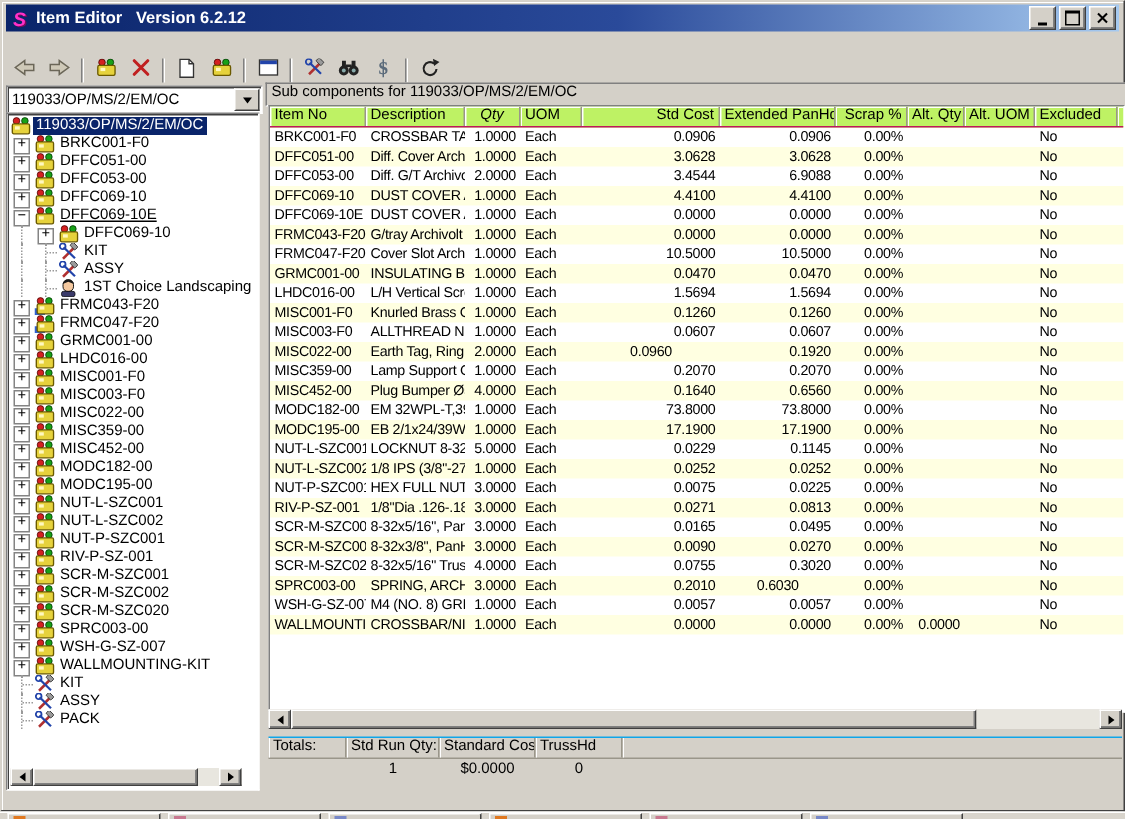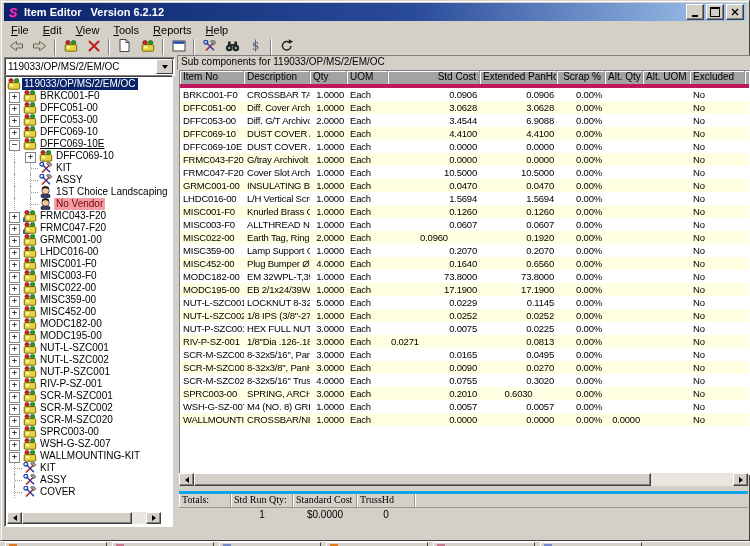--- a/index.html
+++ b/index.html
@@ -57,38 +57,38 @@
   .tlabel{padding:0 2px;height:12px;line-height:12px;}
   .tlabel.sel{background:#0a246a;color:#fff;}
   .tlabel.hl{background:#f2a0a6;color:#7a0000;}
   .tlabel.ul{text-decoration:underline;}
   
   .caption{position:absolute;top:54px;left:176px;width:570px;height:14px;background:#d4d0c8;
            border:1px solid;border-color:#808080 #fff #fff #808080;font-size:10px;
            line-height:12px;padding-left:3px;}
   .grid{position:absolute;top:69px;left:178px;width:569px;height:403px;background:#fff;
         border:1px solid;border-color:#808080 #fff #fff #808080;overflow:hidden;}
-  .ghead{display:flex;height:13px;background:#a3a3a3;border-bottom:4px solid #be185d;}
+  .ghead{display:flex;height:13px;background:#bef264;border-bottom:1px solid #be185d;}
   .gh{height:13px;line-height:12px;font-size:10px;padding:0 3px;box-sizing:border-box;
       border-right:1px solid #9a968a;box-shadow:inset 1px 1px 0 #fff;overflow:hidden;white-space:nowrap;flex:0 0 auto;}
   .gh.fill{flex:1 1 auto;border-right:none;}
   .grow{display:flex;height:13px;}
   .grow.alt{background:#ffffe1;}
   .gc{height:13px;line-height:13px;font-size:9.5px;letter-spacing:-0.2px;padding:0 3px;
       box-sizing:border-box;overflow:hidden;white-space:nowrap;flex:0 0 auto;}
   .gridscroll{position:absolute;left:178px;top:472px;width:569px;height:13px;background:#d4d0c8;
               display:flex;align-items:stretch;}
   .sbtn{width:13px;background:#d4d0c8;border:1px solid;border-color:#fff #404040 #404040 #fff;
         box-shadow:inset -1px -1px 0 #808080;display:flex;align-items:center;justify-content:center;flex:0 0 13px;}
   .sthumb{background:#d4d0c8;border:1px solid;border-color:#fff #404040 #404040 #fff;
           box-shadow:inset -1px -1px 0 #808080;}
   .strack{background:#e8e6df;}
   
   .totals{position:absolute;top:490px;left:178px;width:569px;}
-  .trowh{display:flex;height:13px;background:#d4d0c8;border-top:3px solid #0ea5e9;border-bottom:1px solid #9a968a;font-family:Liberation Serif, serif;}
+  .trowh{display:flex;height:13px;background:#d4d0c8;border-top:1px solid #0ea5e9;border-bottom:1px solid #9a968a;}
   .tch{height:13px;line-height:12px;font-size:10px;padding:0 3px;box-sizing:border-box;
        border-right:1px solid #9a968a;box-shadow:inset 1px 0 0 #fff;overflow:hidden;white-space:nowrap;flex:0 0 auto;}
   .tch.fill{flex:1 1 auto;border-right:none;}
   .trowv{display:flex;height:13px;}
   .tcv{height:13px;line-height:13px;font-size:10px;text-align:center;box-sizing:border-box;flex:0 0 auto;}
   
   .statusbar{position:absolute;left:2px;right:2px;top:552px;height:15px;display:flex;gap:2px;padding:1px 1px;box-sizing:border-box;}
   .spanel{border:1px solid;border-color:#808080 #fff #fff #808080;font-size:10px;line-height:11px;
           padding:0 4px;box-sizing:border-box;overflow:hidden;white-space:nowrap;}
   .grip{width:13px;border:none;background:
@@ -116,28 +116,20 @@
       </span>
     <span class="winbtn">
         <span class="glyph-close">
           <svg width="8" height="8" viewBox="0 0 8 8">
             <path d="M1,1 L7,7 M7,1 L1,7" stroke="#000" stroke-width="1.4"></path>
           </svg>
         </span>
       </span>
   </div>
 
-  <div class="menubar" id="menubar">
-      <span class="menu-item"><u>F</u>ile</span>
-      <span class="menu-item"><u>E</u>dit</span>
-      <span class="menu-item"><u>V</u>iew</span>
-      <span class="menu-item"><u>T</u>ools</span>
-      <span class="menu-item"><u>R</u>eports</span>
-      <span class="menu-item"><u>H</u>elp</span>
-    </div>
 
   <div class="toolbar" id="toolbar">
       <span class="tbtn">
         <span><svg width="15" height="12" viewBox="0 0 15 12">
             <path d="M7.5,1.4 V4 H13.5 V8 H7.5 V10.6 L1.2,6 Z" fill="#cfc9b8" stroke="#6b6658" stroke-width="1"></path>
           </svg></span>
       </span>
       <span class="tbtn">
         <span><svg width="15" height="12" viewBox="0 0 15 12">
             <path d="M7.5,1.4 V4 H1.5 V8 H7.5 V10.6 L13.8,6 Z" fill="#cfc9b8" stroke="#6b6658" stroke-width="1"></path>
@@ -351,32 +343,20 @@
           <span class="ticon">
             <svg width="13" height="12" viewBox="0 0 13 12">
               <path d="M3,3.8 a3.5,3.2 0 0 1 7,0 l0,1.4 a3.5,3.2 0 0 1 -7,0 Z" fill="#f5c9a0" stroke="#000" stroke-width="0.6"></path>
               <path d="M2.8,3.4 a3.7,3.2 0 0 1 7.4,0 l-1.2,-0.5 -2.5,-1 -2.5,1 Z" fill="#1a1a1a"></path>
               <rect x="2" y="8.2" width="9" height="3.6" rx="1.4" fill="#3a3a6a" stroke="#000" stroke-width="0.5"></rect>
             </svg>
           </span>
           <span class="tlabel">1ST Choice Landscaping &amp; Snow</span>
         </div>
         <div class="tree-row">
-          <span class="tg v"></span>
-          <span class="tg v l"></span>
-          <span class="ticon">
-            <svg width="13" height="12" viewBox="0 0 13 12">
-              <path d="M3,3.8 a3.5,3.2 0 0 1 7,0 l0,1.4 a3.5,3.2 0 0 1 -7,0 Z" fill="#f5c9a0" stroke="#000" stroke-width="0.6"></path>
-              <path d="M2.8,3.4 a3.7,3.2 0 0 1 7.4,0 l-1.2,-0.5 -2.5,-1 -2.5,1 Z" fill="#1a1a1a"></path>
-              <rect x="2" y="8.2" width="9" height="3.6" rx="1.4" fill="#3a3a6a" stroke="#000" stroke-width="0.5"></rect>
-            </svg>
-          </span>
-          <span class="tlabel hl">No Vendor</span>
-        </div>
-        <div class="tree-row">
           <span class="expander">
             <span class="box">+</span>
           </span>
           <span class="ticon">
             <svg width="14" height="12" viewBox="0 0 14 12">
               <rect x="0" y="7.5" width="7" height="4.5" fill="#2f5fd0"></rect>
               <circle cx="4" cy="2.6" r="2.2" fill="#d42020" stroke="#400" stroke-width="0.5"></circle>
               <circle cx="9.6" cy="2.6" r="2.2" fill="#18a018" stroke="#030" stroke-width="0.5"></circle>
               <rect x="1.8" y="4.6" width="11" height="6.6" rx="1" fill="#e6d23c" stroke="#6b5a00" stroke-width="0.9"></rect>
               <rect x="3.4" y="6.2" width="3.2" height="2.2" fill="#fff8c0"></rect>
@@ -692,42 +672,42 @@
         <div class="tree-row">
           <span class="tg v l"></span>
           <span class="ticon">
             <svg width="14" height="12" viewBox="0 0 14 12">
               <line x1="3" y1="10.5" x2="10.5" y2="3" stroke="#b03030" stroke-width="1.7"></line>
               <rect x="8" y="0.6" width="4.6" height="3" rx="0.6" transform="rotate(45 10.3 2.1)" fill="#9a9a9a" stroke="#333" stroke-width="0.6"></rect>
               <line x1="3.4" y1="2.8" x2="11" y2="10.2" stroke="#2244aa" stroke-width="1.5"></line>
               <circle cx="2.8" cy="2.2" r="1.9" fill="none" stroke="#2244aa" stroke-width="1.2"></circle>
             </svg>
           </span>
-          <span class="tlabel">COVER</span>
+          <span class="tlabel">PACK</span>
         </div>
       </div>
     <div class="treescroll">
       <span class="sbtn">
           <span class="tri-left"></span>
         </span>
       <span class="sthumb" style="width:108px;"></span>
       <span class="strack" style="flex:1;"></span>
       <span class="sbtn">
           <span class="tri-right"></span>
         </span>
     </div>
   </div>
 
   <div class="caption">Sub components for 119033/OP/MS/2/EM/OC</div>
 
   <div class="grid">
     <div class="ghead" id="gridhead">
         <span class="gh" style="width: 64px; text-align: left;">Item No</span>
         <span class="gh" style="width: 66px; text-align: left;">Description</span>
-        <span class="gh" style="width: 37px; text-align: left;">Qty</span>
+        <span class="gh" style="width: 37px; text-align: center; font-style: italic;">Qty</span>
         <span class="gh" style="width: 41px; text-align: left;">UOM</span>
         <span class="gh" style="width: 92px; text-align: right;">Std Cost</span>
         <span class="gh" style="width: 77px; text-align: right;">Extended PanHd</span>
         <span class="gh" style="width: 48px; text-align: right;">Scrap %</span>
         <span class="gh" style="width: 38px; text-align: right;">Alt. Qty</span>
         <span class="gh" style="width: 47px; text-align: left;">Alt. UOM</span>
         <span class="gh" style="width: 55px; text-align: left;">Excluded</span>
         <span class="gh fill"></span>
       </div>
     <div id="gridbody">
@@ -957,21 +937,21 @@
           <span class="gc" style="width: 48px; text-align: right;">0.00%</span>
           <span class="gc" style="width: 38px; text-align: right;"></span>
           <span class="gc" style="width: 47px; text-align: left;"></span>
           <span class="gc" style="width: 55px; text-align: left;">No</span>
         </div>
         <div class="grow alt">
           <span class="gc" style="width: 64px; text-align: left;">RIV-P-SZ-001</span>
           <span class="gc" style="width: 66px; text-align: left;">1/8"Dia .126-.187"G</span>
           <span class="gc" style="width: 37px; text-align: right;">3.0000</span>
           <span class="gc" style="width: 41px; text-align: left;">Each</span>
-          <span class="gc" style="width: 92px; text-align: left;">0.0271</span>
+          <span class="gc" style="width: 92px; text-align: right;">0.0271</span>
           <span class="gc" style="width: 77px; text-align: right;">0.0813</span>
           <span class="gc" style="width: 48px; text-align: right;">0.00%</span>
           <span class="gc" style="width: 38px; text-align: right;"></span>
           <span class="gc" style="width: 47px; text-align: left;"></span>
           <span class="gc" style="width: 55px; text-align: left;">No</span>
         </div>
         <div class="grow">
           <span class="gc" style="width: 64px; text-align: left;">SCR-M-SZC001</span>
           <span class="gc" style="width: 66px; text-align: left;">8-32x5/16", PanHd,</span>
           <span class="gc" style="width: 37px; text-align: right;">3.0000</span>

